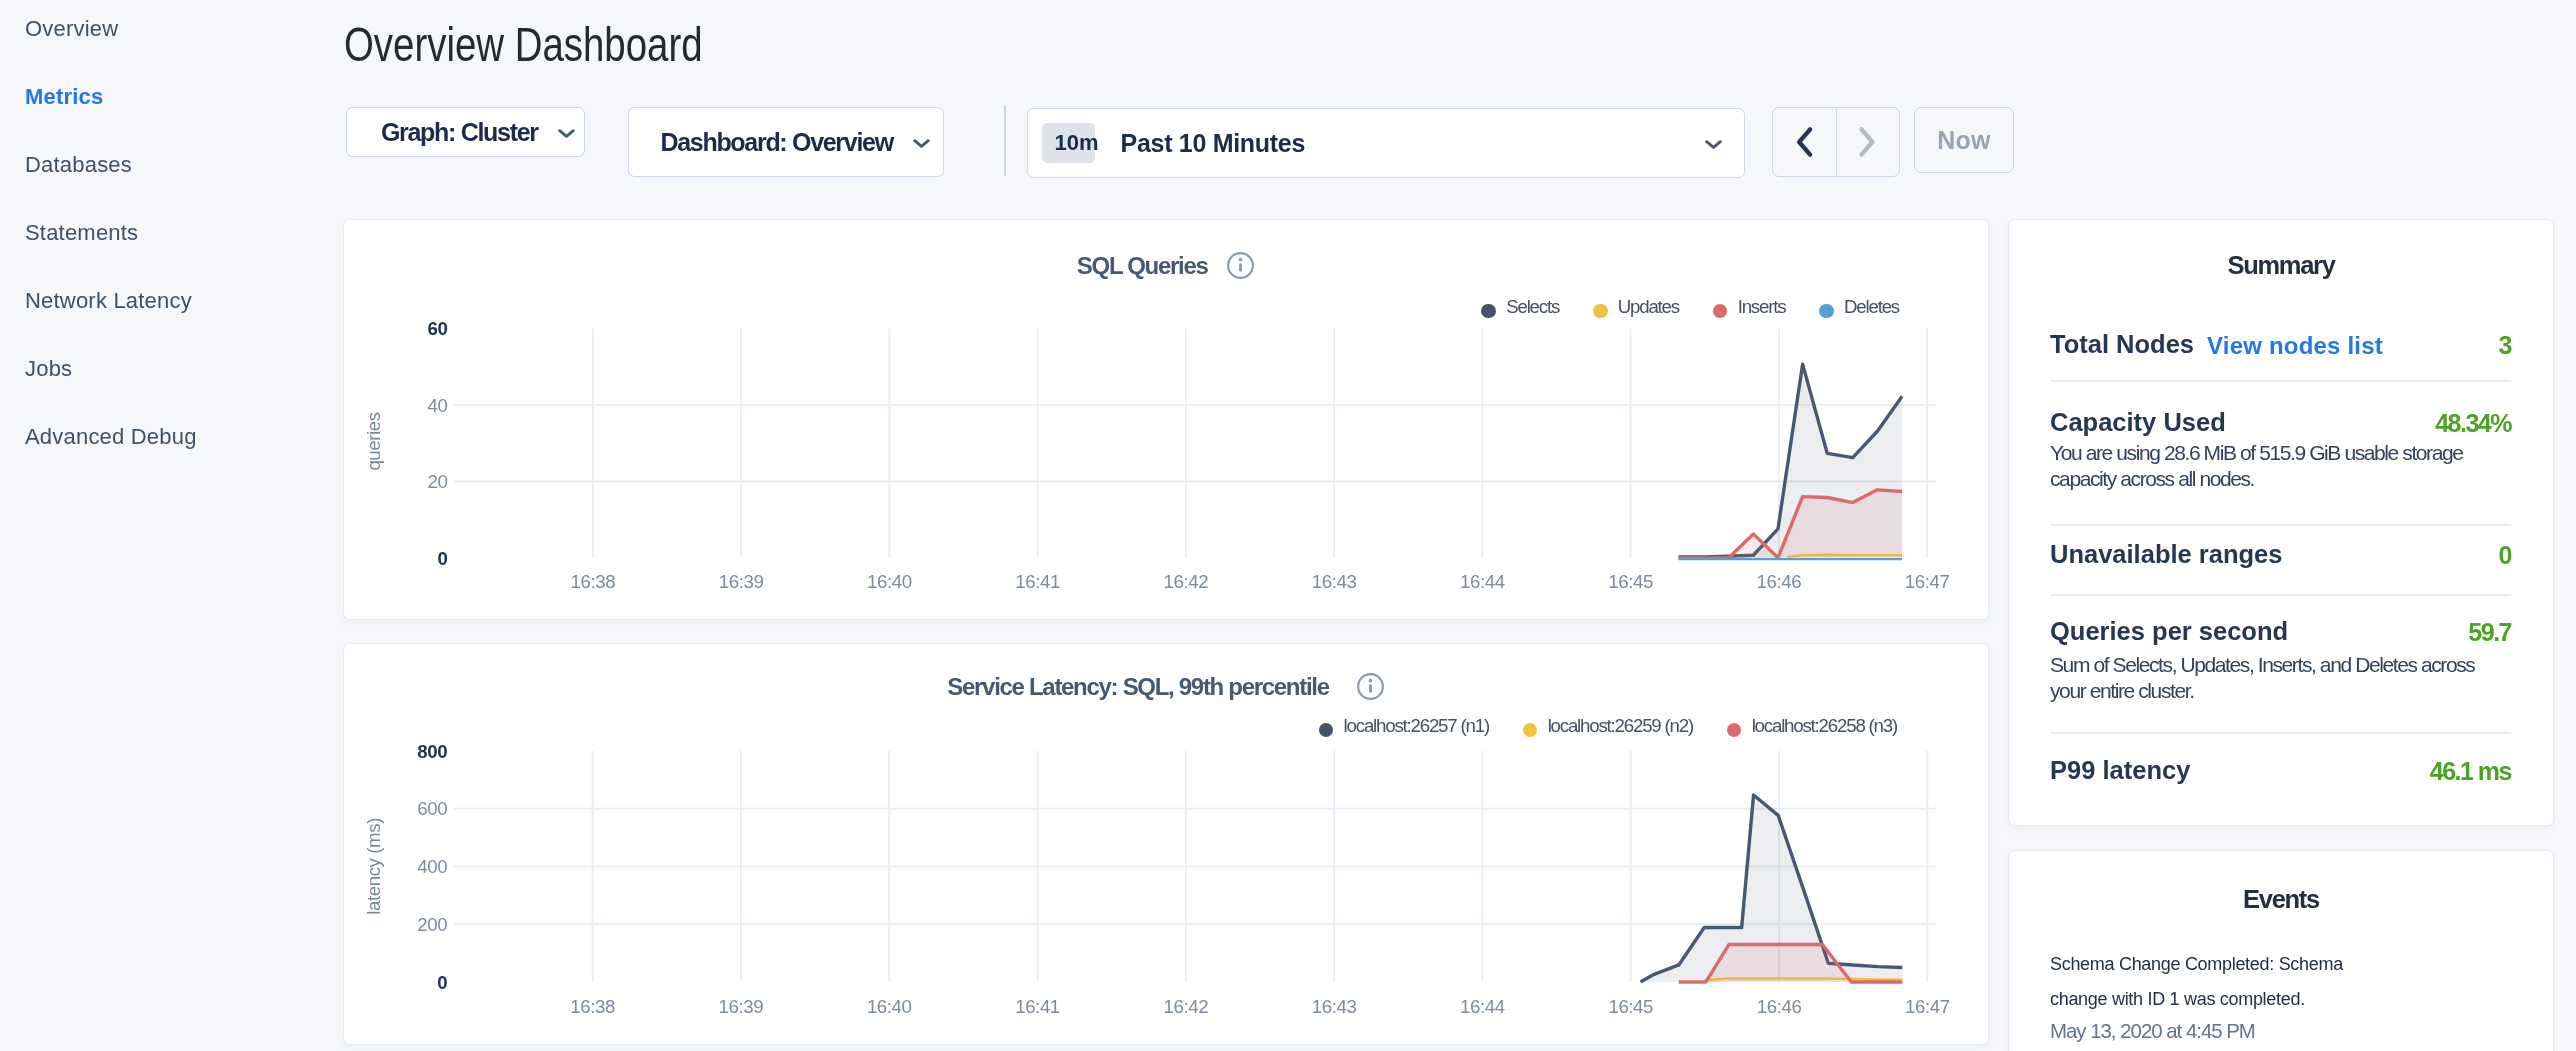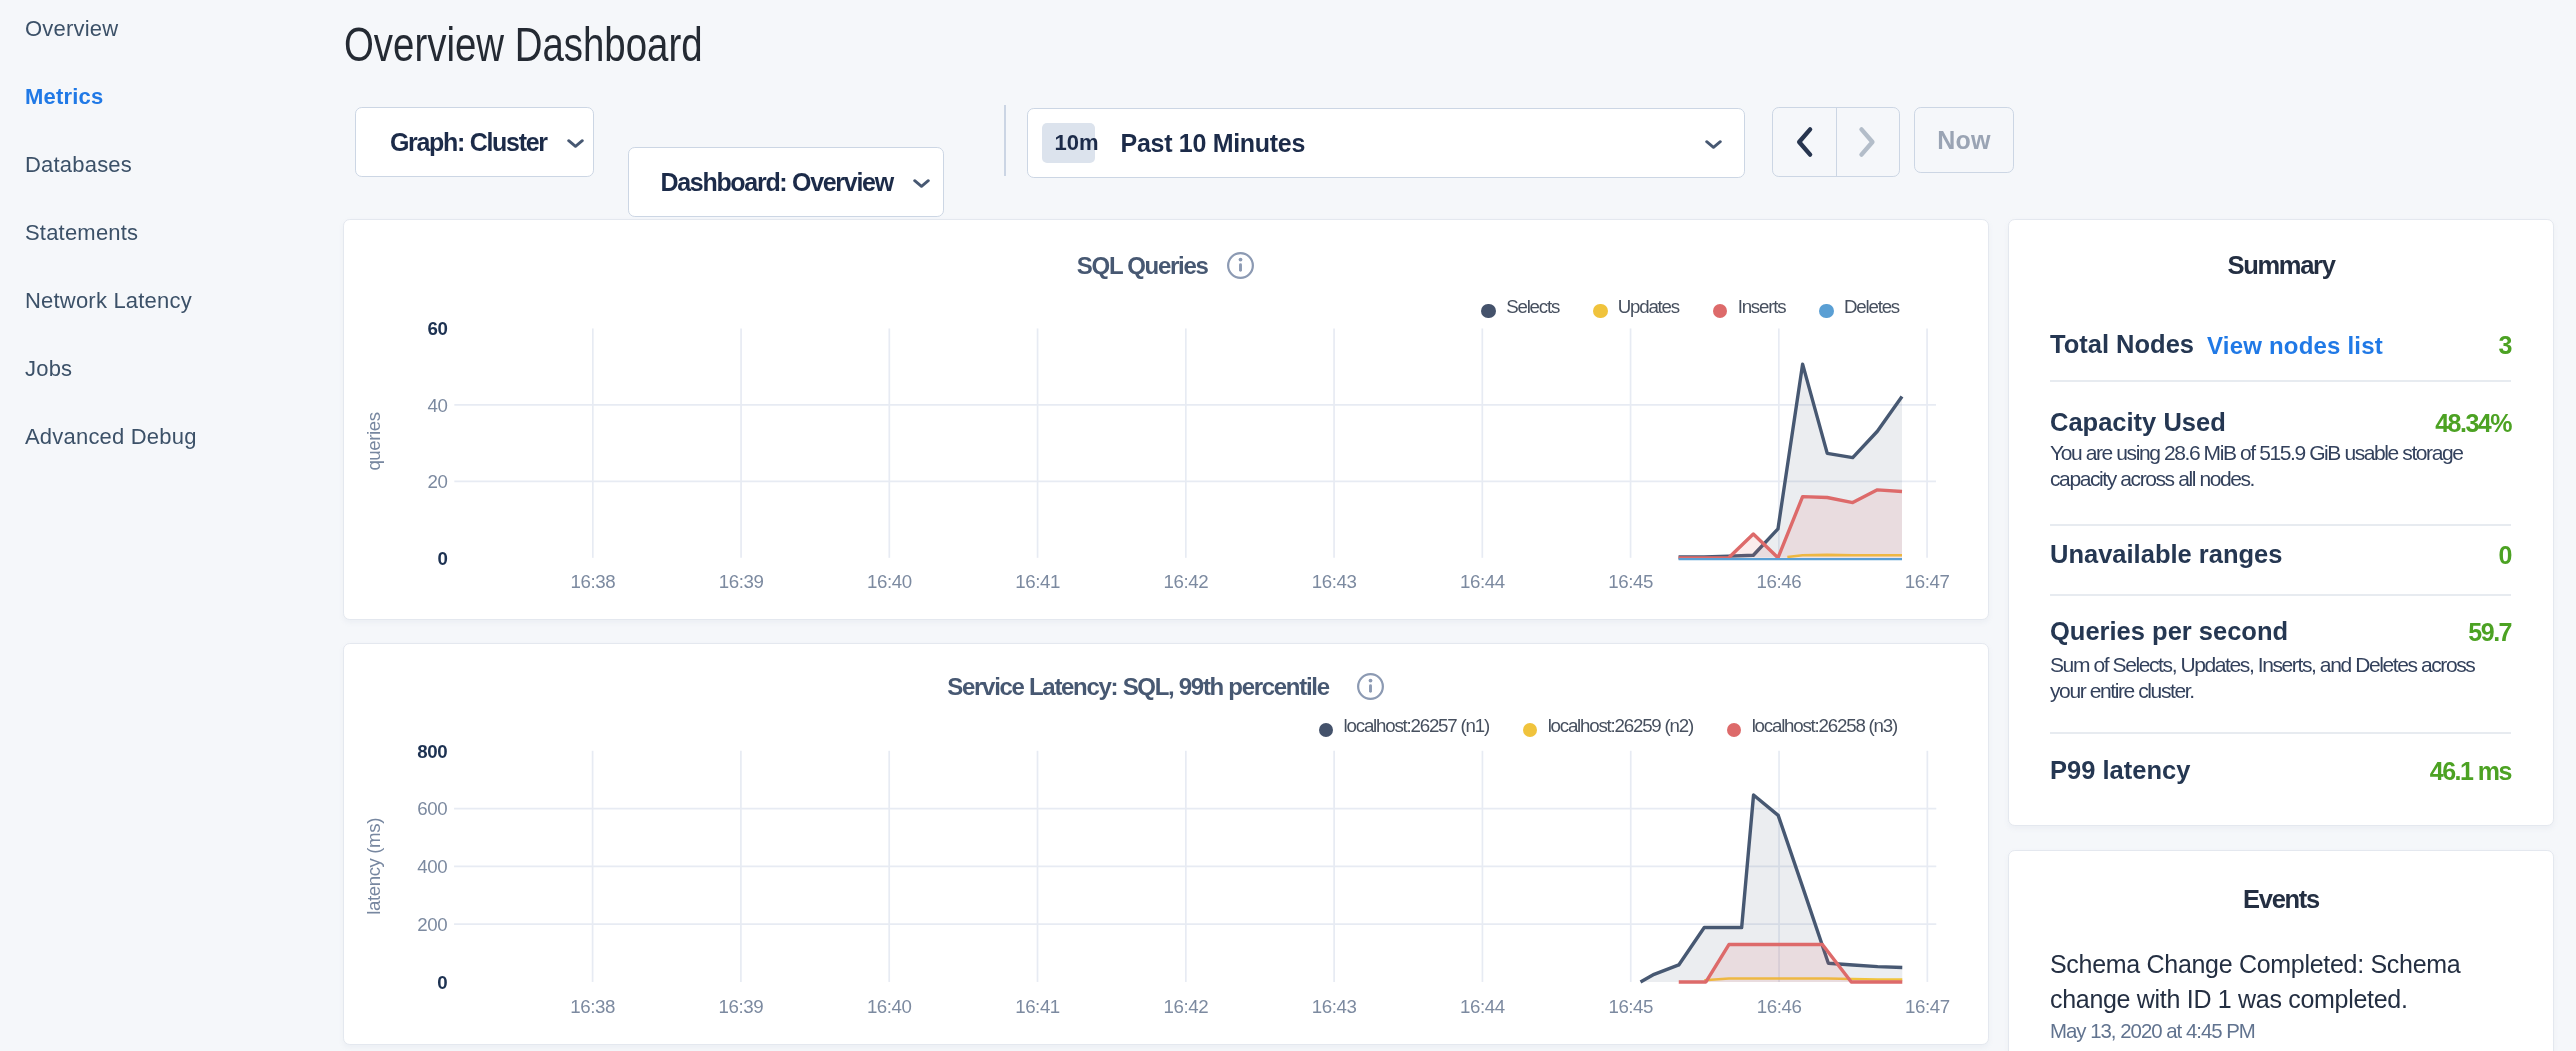--- a/index.html
+++ b/index.html
@@ -12,22 +12,22 @@
 .nav { position:absolute; left:25px; top:-5.1px; list-style:none; }
 .nav li { height:68px; display:flex; align-items:center; font-size:22px; letter-spacing:0.2px; color:#3c5168; }
 .nav li.active { color:#2079e6; font-weight:bold; }
 
 
 .title { position:absolute; left:344px; top:17px; font-size:48px; color:#242a33; font-weight:400; transform:scaleX(.8); transform-origin:left top; white-space:nowrap; }
 
 
 .btn { position:absolute; background:#fff; border:1.7px solid #ccd6e4; border-radius:6.8px; display:flex; align-items:center; justify-content:center; font-weight:bold; font-size:25px; color:#1c2b49; letter-spacing:-1.3px; }
 .btn .chev { margin-left:20.4px; margin-top:3.4px; }
-.b1 { left:355px; top:107px; width:239px; height:70px; padding-left:25px; }
-.b2 { left:628px; top:107px; width:316px; height:70px; padding-left:18.7px;margin-top:40px; }
+.b1 { left:346px; top:107px; width:239px; height:50px; padding-left:25px; }
+.b2 { left:628px; top:107px; width:316px; height:70px; padding-left:18.7px; }
 .vdiv { left:1004px; top:105px; width:1.7px; height:71px; background:#cbd5e4; position:absolute; }
 .timebox { left:1027px; top:108px; width:718px; height:70px; background:#fff; border:1.7px solid #ccd6e4; border-radius:6.8px; position:absolute; display:flex; align-items:center; padding:0 22px 0 13.6px; }
 .badge { width:53px; height:40px; background:#dce3ed; border-radius:5.1px; display:flex; align-items:center; justify-content:center; font-weight:bold; font-size:22px; color:#1c2b49;padding-left:17px; }
 .timebox .lbl { margin-left:26px; font-weight:bold; font-size:25px; color:#1c2b49; letter-spacing:-0.3px; }
 .timebox .chev { margin-left:auto; margin-top:3.4px; }
 .arrows { left:1772px; top:107px; width:128px; height:70px; border:1.7px solid #ccd6e4; border-radius:6.8px; position:absolute; display:flex; }
 .arrows .cell { flex:1; display:flex; align-items:center; justify-content:center; }
 .arrows .cell:first-child { border-right:1.7px solid #ccd6e4; }
 .nowbtn { left:1914px; top:107px; width:100px; height:66px; border:1.7px solid #ccd6e4; border-radius:6.8px; position:absolute; display:flex; align-items:center; justify-content:center; font-weight:bold; font-size:25px; color:#9aa4b4; letter-spacing:0.3px; }
 
@@ -232,17 +232,17 @@
     <div class="slabel" style="top:397px;">Queries per second</div>
     <div class="sval" style="top:398px;">59.7</div>
     <div class="sbody" style="top:432px;">Sum of Selects, Updates, Inserts, and Deletes across<br>your entire cluster.</div>
     <div class="sdiv" style="top:512px;"></div>
     <div class="slabel" style="top:536px;">P99 latency</div>
     <div class="sval" style="top:537px;">46.1 ms</div>
   </aside>
 
   <aside class="side events">
     <div class="sidetitle" style="top:34px;">Events</div>
-    <div class="sbody" style="top:96px; font-size:25px; line-height:35px; color:#242f42; letter-spacing:-0.3px;">Schema Change Completed: Schema<br>change with ID 1 was completed.</div>
+    <div class="sbody" style="top:96px; font-size:18px; line-height:35px; color:#242f42; letter-spacing:-0.3px;">Schema Change Completed: Schema<br>change with ID 1 was completed.</div>
     <div class="sbody" style="top:167px; font-size:20.4px; color:#61738f; letter-spacing:-1px;">May 13, 2020 at 4:45 PM</div>
   </aside>
 </div>
 
 
 </body></html>

